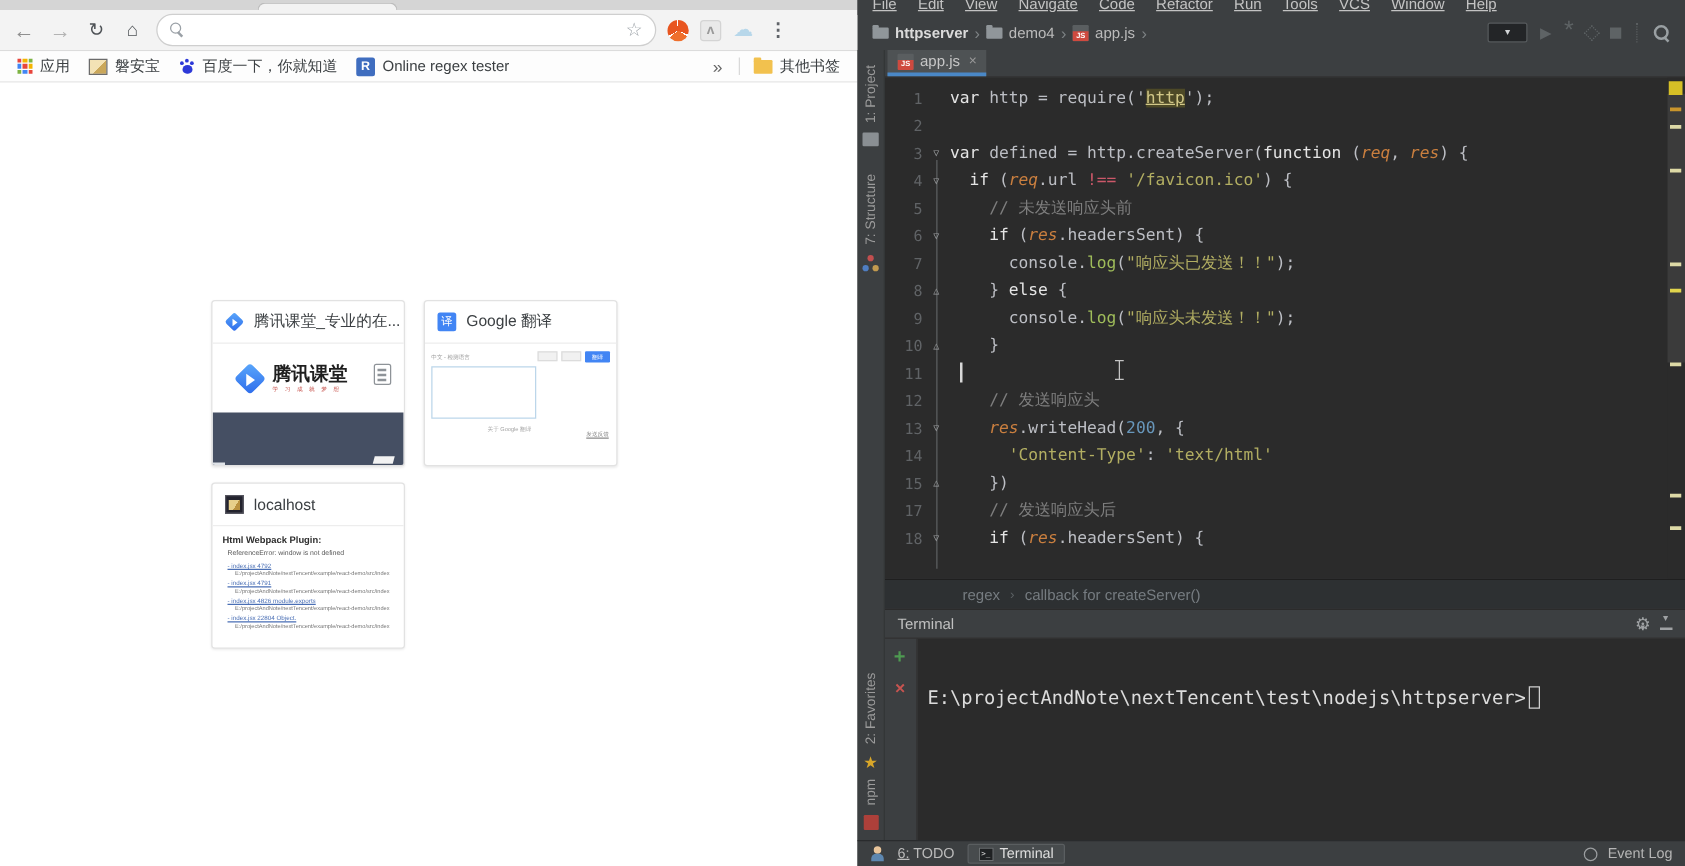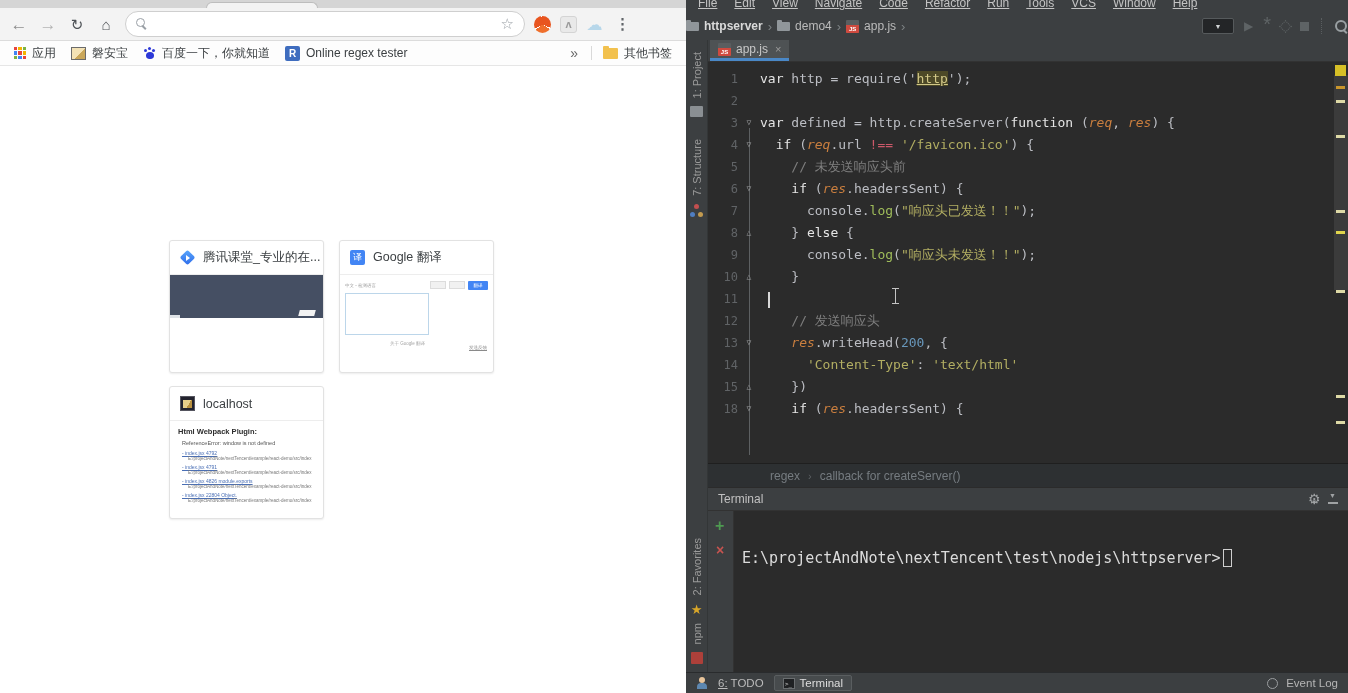--- a/index.html
+++ b/index.html
@@ -130,21 +130,21 @@
   
   .ide { position:absolute; left:686px; top:0; width:662px; height:693px; background:#3c3f41;
     color:#bbbbbb; }
   .menubar { position:absolute; left:0; top:0; right:0; height:12px; overflow:hidden;
     background:#3c3f41; }
   .menubar-inner { display:flex; gap:17px; padding-left:12px; transform:translateY(-4px);
     font-size:12px; color:#c3c3c3; }
   .menu-item { text-decoration:underline; white-space:nowrap; }
 
   .navbar { position:absolute; left:0; top:12px; right:0; height:28px; display:flex;
-    align-items:center; padding:0 0; gap:4px; font-size:12px; }
+    align-items:center; padding:0 12px; gap:4px; font-size:12px; }
   .crumb { display:flex; align-items:center; gap:5px; }
   .crumb-sep { color:#7d8284; font-size:13px; margin:0 1px; }
   .ifolder { position:relative; width:13px; height:9px; background:#90969a; border-radius:1px; }
   .ifolder::before { content:""; position:absolute; left:0; top:-2px; width:5px; height:3px;
     background:#90969a; border-radius:1px 1px 0 0; }
   .crumb-b { font-weight:bold; color:#dadada; }
   .jsicon { width:13px; height:13px; position:relative; background:#5a5e60; border-radius:1px; overflow:hidden; }
   .jsicon::after { content:"JS"; position:absolute; left:0; right:0; bottom:0; height:8px;
     background:#cf4a3f; color:#fff; font-size:6px; font-weight:bold; text-align:center; line-height:8px; }
   .nav-right { margin-left:auto; display:flex; align-items:center; gap:10px; }
@@ -310,20 +310,28 @@
 
   <div class="tiles">
 
 
     <div class="tile">
       <div class="tile-head">
         <span class="cap"></span>
         <span>腾讯课堂_专业的在...</span>
       </div>
       <div class="tile-body">
+        <div class="ke-top">
+          <span class="cap-big"></span>
+          <span>
+            <div class="ke-name">腾讯课堂</div>
+            <div class="ke-sub">学 习 成 就 梦 想</div>
+          </span>
+          <span class="ke-doc"></span>
+        </div>
         <div class="ke-video">
           <span class="ke-blob"></span>
           <span class="ke-blob2"></span>
         </div>
       </div>
     </div>
 
     <div class="tile">
       <div class="tile-head">
         <span class="fav-gt">译</span>
@@ -453,20 +461,21 @@
           <div class="row"><span class="ln">6</span><span class="fold">▽</span><span class="code"><span class="tk-pl">    </span><span class="tk-kw">if</span><span class="tk-pl"> (</span><span class="tk-par">res</span><span class="tk-pl">.headersSent) {</span></span></div>
           <div class="row"><span class="ln">7</span><span class="fold"></span><span class="code"><span class="tk-pl">      console.</span><span class="tk-fn">log</span><span class="tk-pl">(</span><span class="tk-str">"响应头已发送！！"</span><span class="tk-pl">);</span></span></div>
           <div class="row"><span class="ln">8</span><span class="fold">△</span><span class="code"><span class="tk-pl">    } </span><span class="tk-kw">else</span><span class="tk-pl"> {</span></span></div>
           <div class="row"><span class="ln">9</span><span class="fold"></span><span class="code"><span class="tk-pl">      console.</span><span class="tk-fn">log</span><span class="tk-pl">(</span><span class="tk-str">"响应头未发送！！"</span><span class="tk-pl">);</span></span></div>
           <div class="row"><span class="ln">10</span><span class="fold">△</span><span class="code"><span class="tk-pl">    }</span></span></div>
           <div class="row"><span class="ln">11</span><span class="fold"></span><span class="code"><span class="tk-pl"> </span><span class="tk-caret"></span></span></div>
           <div class="row"><span class="ln">12</span><span class="fold"></span><span class="code"><span class="tk-pl">    </span><span class="tk-cm">// 发送响应头</span></span></div>
           <div class="row"><span class="ln">13</span><span class="fold">▽</span><span class="code"><span class="tk-pl">    </span><span class="tk-par">res</span><span class="tk-pl">.writeHead(</span><span class="tk-num">200</span><span class="tk-pl">, {</span></span></div>
           <div class="row"><span class="ln">14</span><span class="fold"></span><span class="code"><span class="tk-pl">      </span><span class="tk-str">'Content-Type'</span><span class="tk-pl">: </span><span class="tk-str">'text/html'</span></span></div>
           <div class="row"><span class="ln">15</span><span class="fold">△</span><span class="code"><span class="tk-pl">    })</span></span></div>
+          <div class="row"><span class="ln">17</span><span class="fold"></span><span class="code"><span class="tk-pl">    </span><span class="tk-cm">// 发送响应头后</span></span></div>
           <div class="row"><span class="ln">18</span><span class="fold">▽</span><span class="code"><span class="tk-pl">    </span><span class="tk-kw">if</span><span class="tk-pl"> (</span><span class="tk-par">res</span><span class="tk-pl">.headersSent) {</span></span></div>
         </div>
       <div class="ibeam"></div>
       <div class="stripe">
         <div class="stripe-thumb"></div>
         <div class="stripe-sq"></div>
         <div class="tick or" style="top:24px"></div>
         <div class="tick" style="top:38px"></div>
         <div class="tick" style="top:73px"></div>
         <div class="tick" style="top:148px"></div>

